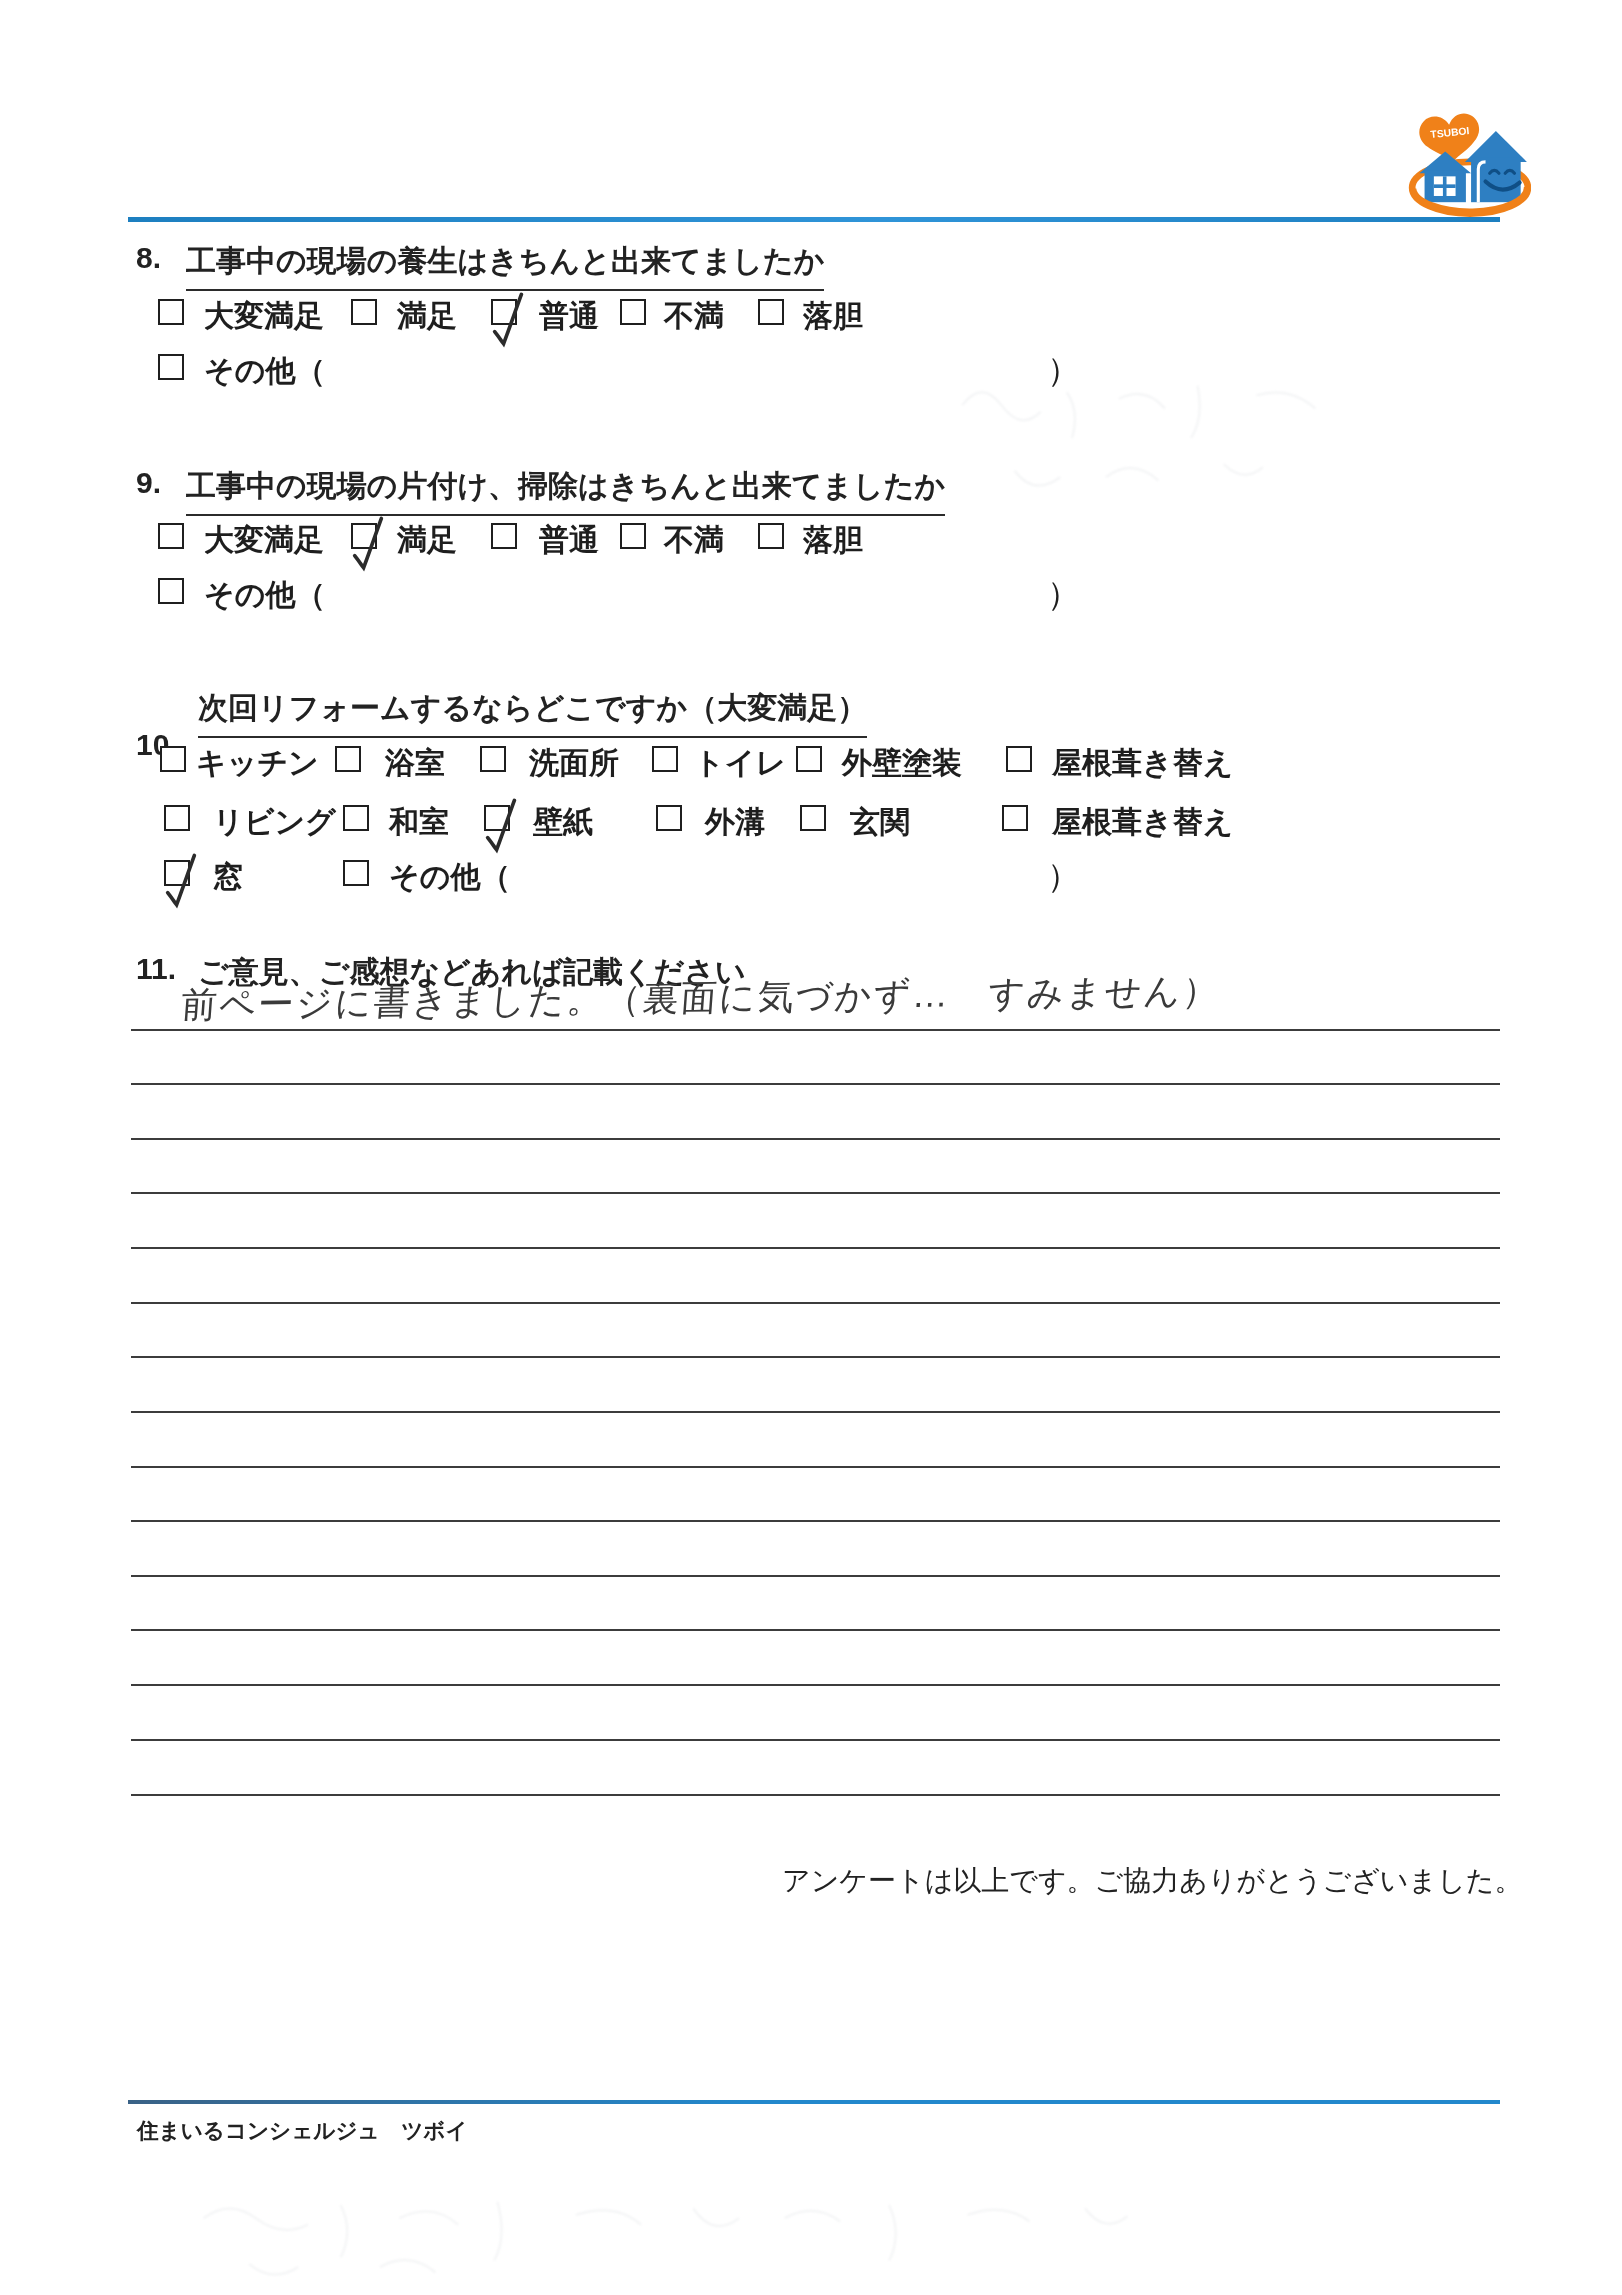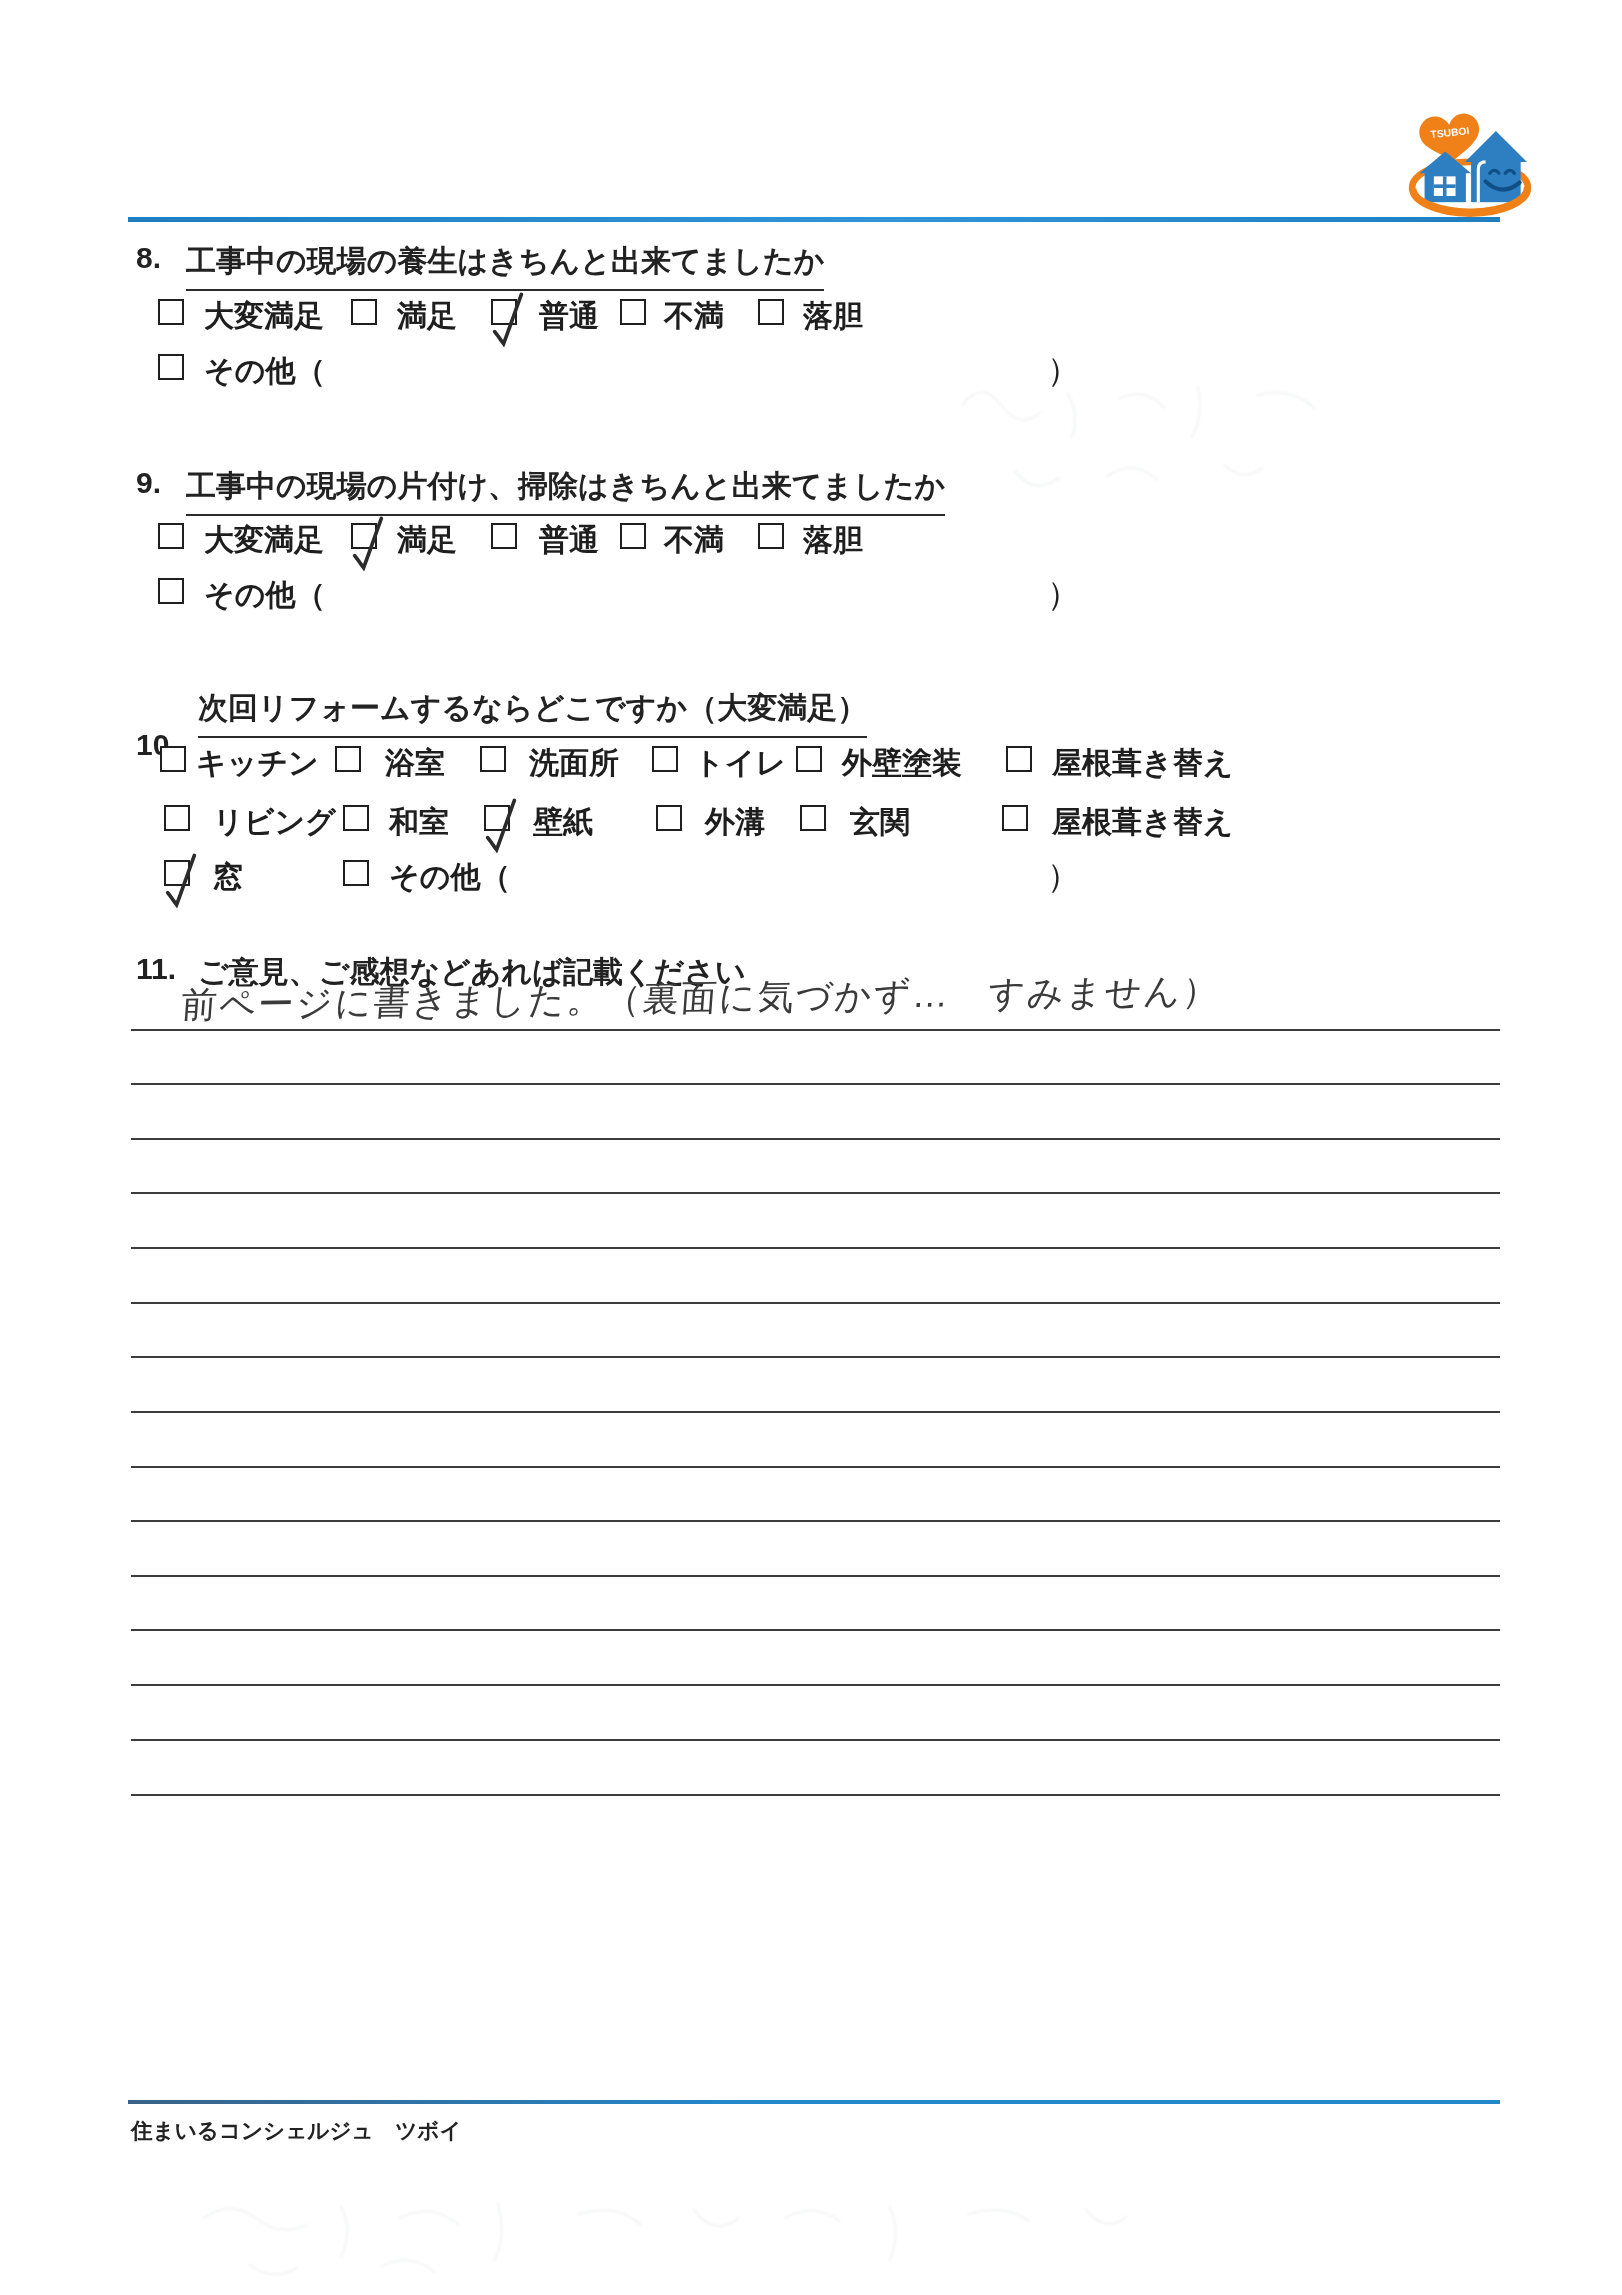--- a/index.html
+++ b/index.html
@@ -44,21 +44,21 @@
     transform:rotate(-0.8deg) skewX(-5deg);
     letter-spacing:2px;
   }
   .rule-line{
     position:absolute;left:131px;width:1369px;height:2px;background:#3c3c3c;
   }
   
   .closing{left:782px;top:1862px;font-size:28px;font-weight:500;color:#222;white-space:nowrap;}
   .footer-rule{left:128px;top:2100px;width:1372px;height:3.9px;
     background:linear-gradient(90deg,#3a6286,#2288cc 45%,#2288cc);}
-  .footer-company{left:131px;top:2116px;font-size:21.6px;font-weight:bold;color:#222;}
+  .footer-company{left:137px;top:2116px;font-size:21.6px;font-weight:bold;color:#222;}
   
   .ghost{opacity:0.10;filter:blur(1.3px);}
 </style>
 </head>
 <body>
 
 <div class="sheet">
 
   <div class="abs title-rule"></div>
 
@@ -205,20 +205,21 @@
       <div class="rule-line" style="top:1466px"></div>
       <div class="rule-line" style="top:1520px"></div>
       <div class="rule-line" style="top:1575px"></div>
       <div class="rule-line" style="top:1629px"></div>
       <div class="rule-line" style="top:1684px"></div>
       <div class="rule-line" style="top:1739px"></div>
       <div class="rule-line" style="top:1794px"></div>
     </div>
   </div>
 
+  <div class="abs closing">アンケートは以上です。ご協力ありがとうございました。</div>
   <div class="abs footer-rule"></div>
   <div class="abs footer-company">住まいるコンシェルジュ　ツボイ</div>
 
   <svg class="abs ghost" style="left:949px;top:366px" width="471" height="170" viewBox="0 0 720 260">
     <g stroke="#8a94a0" stroke-width="3" fill="none">
       <path d="M20 60 q30 -40 60 0 t60 10 M180 40 q20 30 8 70 M260 50 q40 -20 70 15 M380 30 q10 50 -10 80 M470 45 q50 -15 90 20 M100 160 q30 40 70 10 M240 170 q40 -30 80 5 M420 150 q30 30 60 5"></path>
     </g>
   </svg>
   <svg class="abs ghost" style="left:183px;top:2179px" width="1112" height="111" viewBox="0 0 1700 170">
     <g stroke="#8a94a0" stroke-width="3" fill="none">

